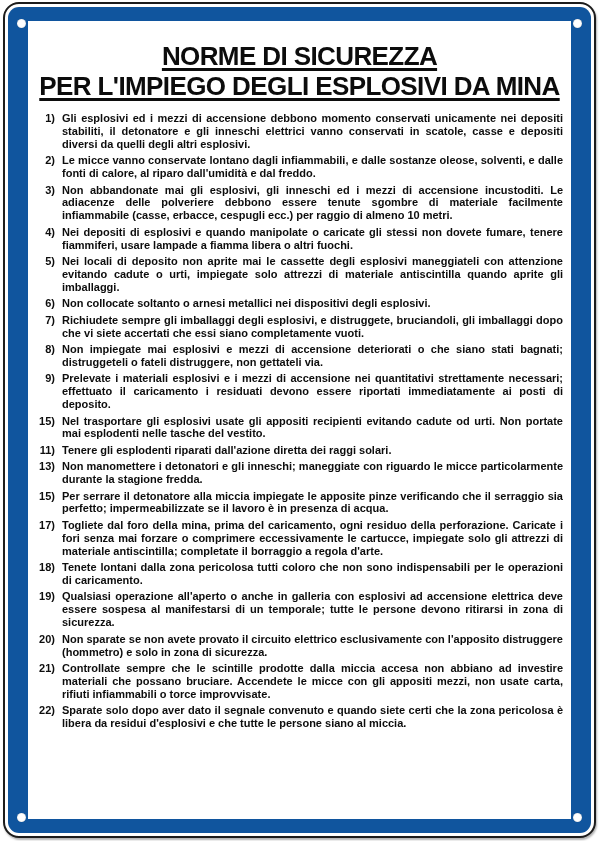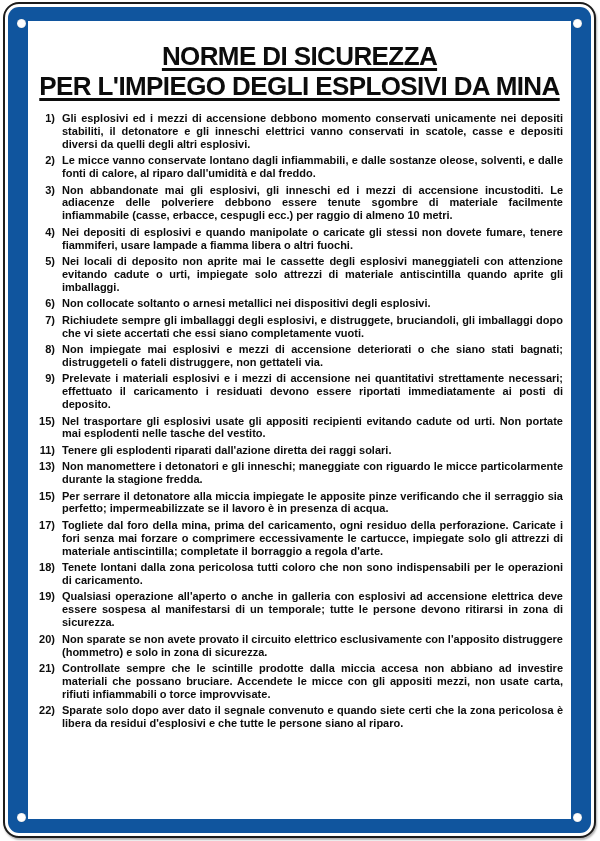--- a/index.html
+++ b/index.html
@@ -126,21 +126,21 @@
           <div class="item">
               <span class="num">20)</span>
               <span class="txt">Non sparate se non avete provato il circuito elettrico esclusivamente con l'apposito distruggere (hommetro) e solo in zona di sicurezza.</span>
             </div>
           <div class="item">
               <span class="num">21)</span>
               <span class="txt">Controllate sempre che le scintille prodotte dalla miccia accesa non abbiano ad investire materiali che possano bruciare. Accendete le micce con gli appositi mezzi, non usate carta, rifiuti infiammabili o torce improvvisate.</span>
             </div>
           <div class="item">
               <span class="num">22)</span>
-              <span class="txt">Sparate solo dopo aver dato il segnale convenuto e quando siete certi che la zona pericolosa è libera da residui d'esplosivi e che tutte le persone siano al riparo.</span>
+              <span class="txt">Sparate solo dopo aver dato il segnale convenuto e quando siete certi che la zona pericolosa è libera da residui d'esplosivi e che tutte le persone siano al miccia.</span>
             </div>
 
         </div>
 
       </div>
       <div class="hole tl"></div>
       <div class="hole tr"></div>
       <div class="hole bl"></div>
       <div class="hole br"></div>
     </div>

